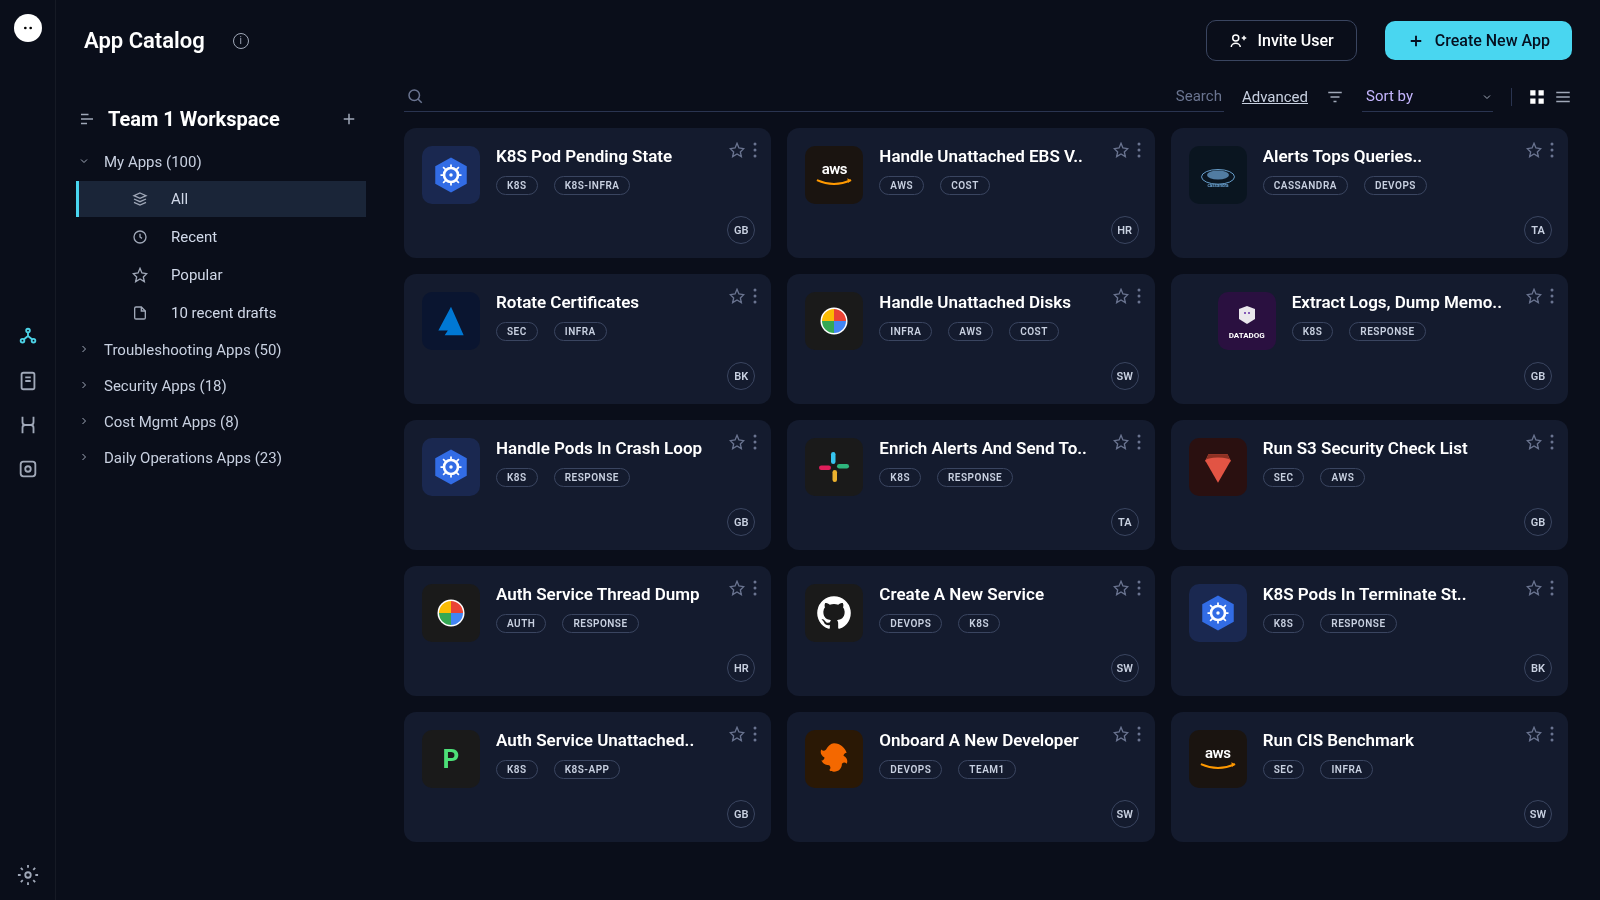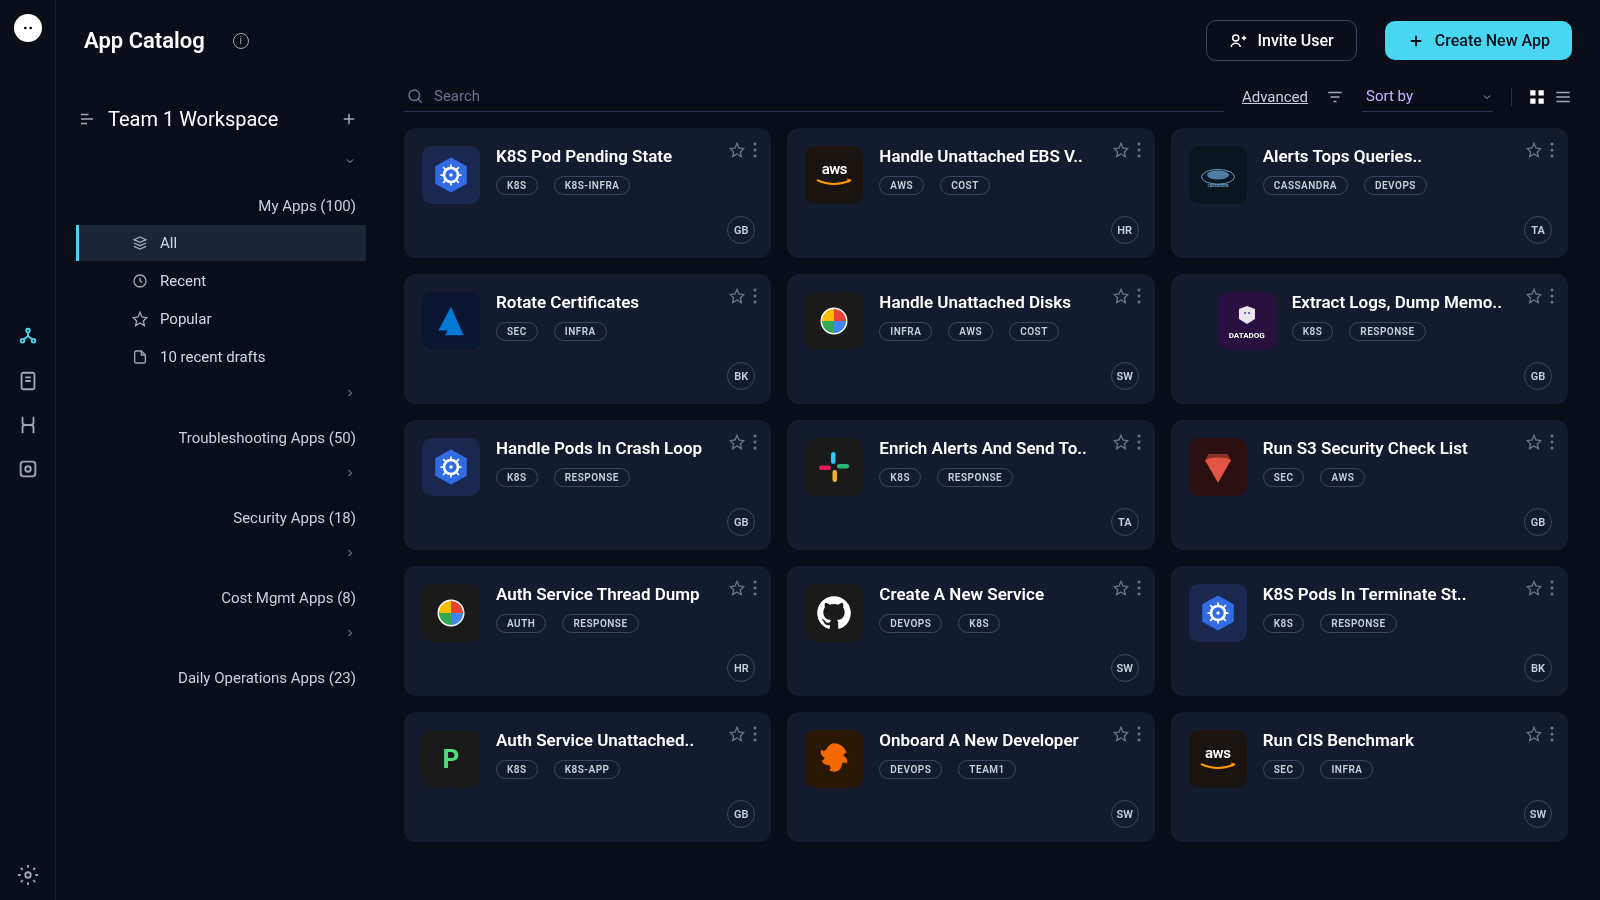--- a/index.html
+++ b/index.html
@@ -25,35 +25,35 @@
 .btn { display: flex; align-items: center; gap: 10px; padding: 10px 22px; border-radius: 10px; font-size: 16px; font-weight: 500; cursor: pointer; border: none; }
 .btn-outline { background: transparent; border: 1px solid #3a4560; color: #fff; }
 .btn-primary { background: #49d6f0; color: #051020; }
 
 
 .content { flex: 1; display: flex; overflow: hidden; }
 
 
 .sidebar { width: 320px; padding: 18px 10px 18px 20px; }
 .ws-header { display: flex; align-items: center; gap: 12px; padding: 8px 8px 14px 2px; }
-.ws-title { font-size: 20px; font-weight: 400; flex: 1; }
+.ws-title { font-size: 20px; font-weight: 700; flex: 1; }
 .ws-icon { color: #a0a8b8; display:flex; }
 .tree { display: flex; flex-direction: column; gap: 2px; }
-.tree-item { display: flex; align-items: flex-end; gap: 26px; padding: 8px 10px; color: #c8d0e0; font-size: 15px; cursor: pointer; border-radius: 6px; flex-direction: column; }
+.tree-item { display: flex; align-items: flex-end; gap: 14px; padding: 8px 10px; color: #c8d0e0; font-size: 15px; cursor: pointer; border-radius: 6px; }
 .tree-item .chev { width: 12px; color: #a0a8b8; }
-.tree-sub { display: flex; align-items: center; gap: 12px; padding: 9px 10px 9px 56px; color: #d0d8e8; font-size: 15px; cursor: pointer; border-radius: 0; }
+.tree-sub { display: flex; align-items: center; gap: 23px; padding: 9px 10px 9px 56px; color: #d0d8e8; font-size: 15px; cursor: pointer; border-radius: 0; }
 .tree-sub.active { background: #1a2538; border-left: 3px solid #49d6f0; padding-left: 53px; }
 .tree-sub .sub-icon { width: 16px; height: 16px; color: #a0a8b8; display:flex; align-items:center; justify-content:center;}
 .tree-item.parent { padding-left: 2px; }
 
 
 .catalog { flex: 1; padding: 0 28px 20px 28px; display: flex; flex-direction: column; overflow: hidden; }
 .search-row { display: flex; align-items: center; gap: 18px; padding-bottom: 16px; }
 .search-box { flex: 1; display: flex; align-items: center; gap: 10px; border-bottom: 1px solid #2a3450; padding: 6px 2px; }
-.search-box input { background: transparent; border: none; outline: none; color: #fff; font-size: 15px; flex: 1; }
+.search-box input { background: transparent; border: none; outline: none; color: #fff; font-size: 15px; flex: 1; text-align: right; }
 .search-box input::placeholder { color: #6a7490; }
 .adv-link { color: #c8d0e0; font-size: 15px; text-decoration: underline; }
 .filter-icon { color: #a0a8b8; cursor: pointer; display:flex;}
 .sort-select { background: transparent; border: none; border-bottom: 1px solid #2a3450; color: #c4b5fd; font-size: 15px; padding: 6px 80px 6px 4px; cursor: pointer; }
 .view-toggles { display: flex; gap: 8px; border-left: 1px solid #2a3450; padding-left: 16px; }
 .view-btn { color: #a0a8b8; cursor: pointer; display:flex;}
 .view-btn.active { color: #fff; }
 
 
 .grid { display: grid; grid-template-columns: repeat(3, 1fr); gap: 16px; overflow-y: auto; padding-right: 4px; }

